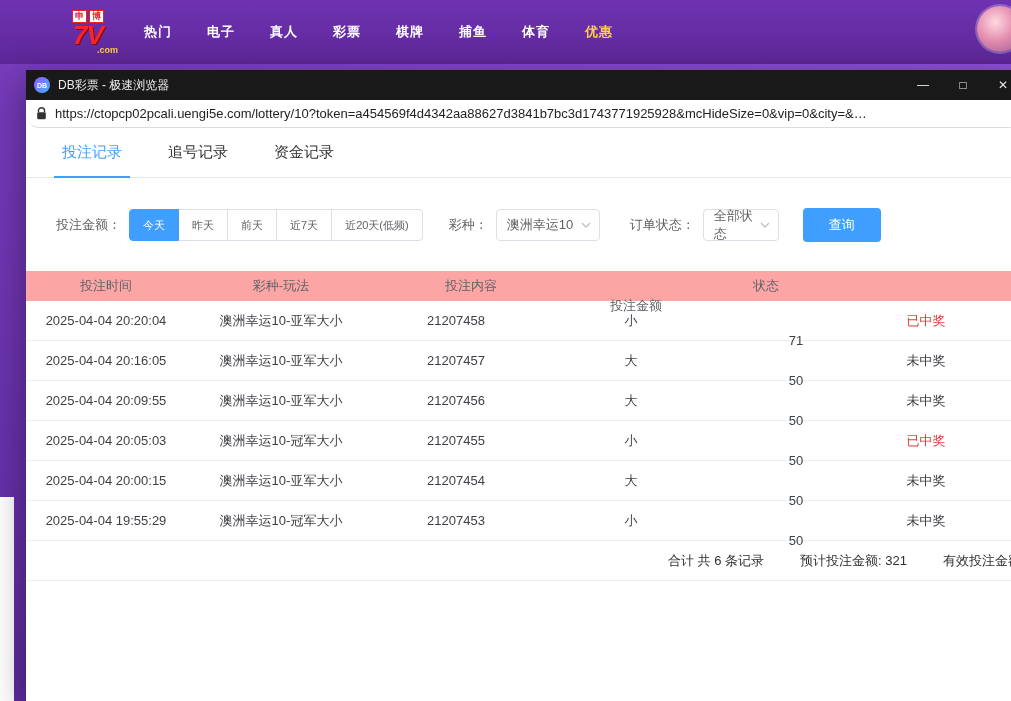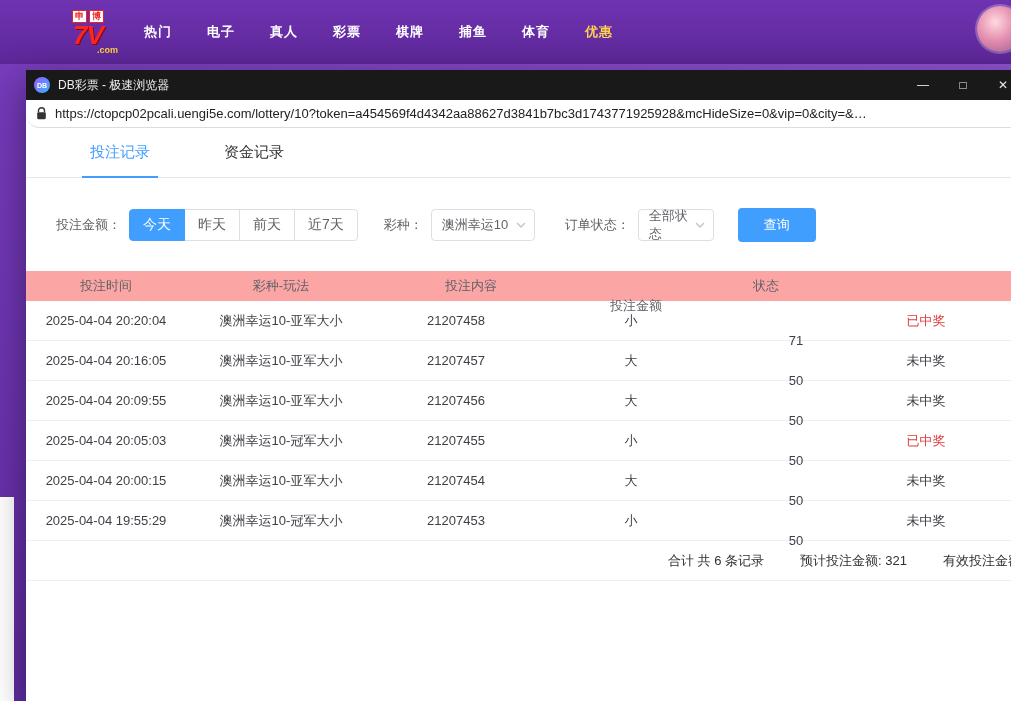--- a/index.html
+++ b/index.html
@@ -41,29 +41,29 @@
 
   .urlbar { height:28px; background:#fff; border-bottom:1px solid #dcdcdc; display:flex; align-items:center;
     padding:0 10px; flex:0 0 auto;border-radius:14px; }
   .lock-icon { margin-right:8px; flex:0 0 auto; }
   .url-text { font-size:13px; color:#222; white-space:nowrap; overflow:hidden; }
 
   .content { flex:1; background:#fff; overflow:hidden; }
 
   
   .tabs { display:flex; gap:46px; padding:0 36px; height:50px; border-bottom:1px solid #e8e8ec; align-items:stretch; }
-  .tab { font-size:15px; color:#303133; display:flex; align-items:center; position:relative; cursor:pointer;margin-left:28px; }
+  .tab { font-size:15px; color:#303133; display:flex; align-items:center; position:relative; cursor:pointer; }
   .tab.active { color:#409eff; }
   .tab.active::after { content:''; position:absolute; left:-8px; right:-8px; bottom:-1px; height:2px; background:#409eff; }
 
   
   .filter-bar { display:flex; align-items:center; padding:30px 0 0 30px; font-size:13px; color:#606266; height:64px; }
   .f-label { margin-right:8px; white-space:nowrap; }
   .btn-group { display:flex; }
-  .tbtn { height:32px; padding:0 13px; background:#fff; border:1px solid #dcdfe6; color:#606266; font-size:14px;
+  .tbtn { height:32px; padding:0 13px; background:#fff; border:1px solid #dcdfe6; color:#606266; font-size:11px;
     margin-left:-1px; cursor:pointer; white-space:nowrap; font-family:inherit; }
   .tbtn:first-child { border-radius:4px 0 0 4px; margin-left:0; }
   .tbtn:last-child { border-radius:0 4px 4px 0; }
   .tbtn.active { background:#409eff; border-color:#409eff; color:#fff; position:relative; z-index:1; }
   .f-label.lot { margin-left:26px; }
   .f-label.stat { margin-left:30px; }
   .select { display:flex; align-items:center; justify-content:space-between; height:32px; border:1px solid #dcdfe6;
     border-radius:4px; background:#fff; padding:0 8px 0 10px; color:#606266; cursor:pointer; }
   .sel-lottery { width:104px; }
   .sel-status { width:76px; }
@@ -127,30 +127,32 @@
         <path d="M2.5 5.2 V3.6 C2.5 2 3.8 0.8 5.5 0.8 S8.5 2 8.5 3.6 V5.2" fill="none" stroke="#333" stroke-width="1.4"></path>
         <rect x="1.2" y="5.2" width="8.6" height="7" rx="1.1" fill="#333"></rect>
       </svg>
       <span class="url-text">https://ctopcp02pcali.uengi5e.com/lottery/10?token=a454569f4d4342aa88627d3841b7bc3d1743771925928&amp;mcHideSize=0&amp;vip=0&amp;city=&amp;…</span>
     </div>
 
     <div class="content">
 
       <div class="tabs">
           <div class="tab active">投注记录</div>
+          <div class="tab">追号记录</div>
           <div class="tab">资金记录</div>
         </div>
 
       <div class="filter-bar">
         <span class="f-label">投注金额：</span>
         <div class="btn-group">
             <button class="tbtn active">今天</button>
             <button class="tbtn">昨天</button>
             <button class="tbtn">前天</button>
             <button class="tbtn">近7天</button>
+            <button class="tbtn">近20天(低频)</button>
           </div>
         <span class="f-label lot">彩种：</span>
         <div class="select sel-lottery">
           <span>澳洲幸运10</span>
           <svg class="chevron" width="10" height="6" viewBox="0 0 10 6">
             <path d="M1 1 L5 5 L9 1" fill="none" stroke="#c0c4cc" stroke-width="1.4"></path>
           </svg>
         </div>
         <span class="f-label stat">订单状态：</span>
         <div class="select sel-status">

